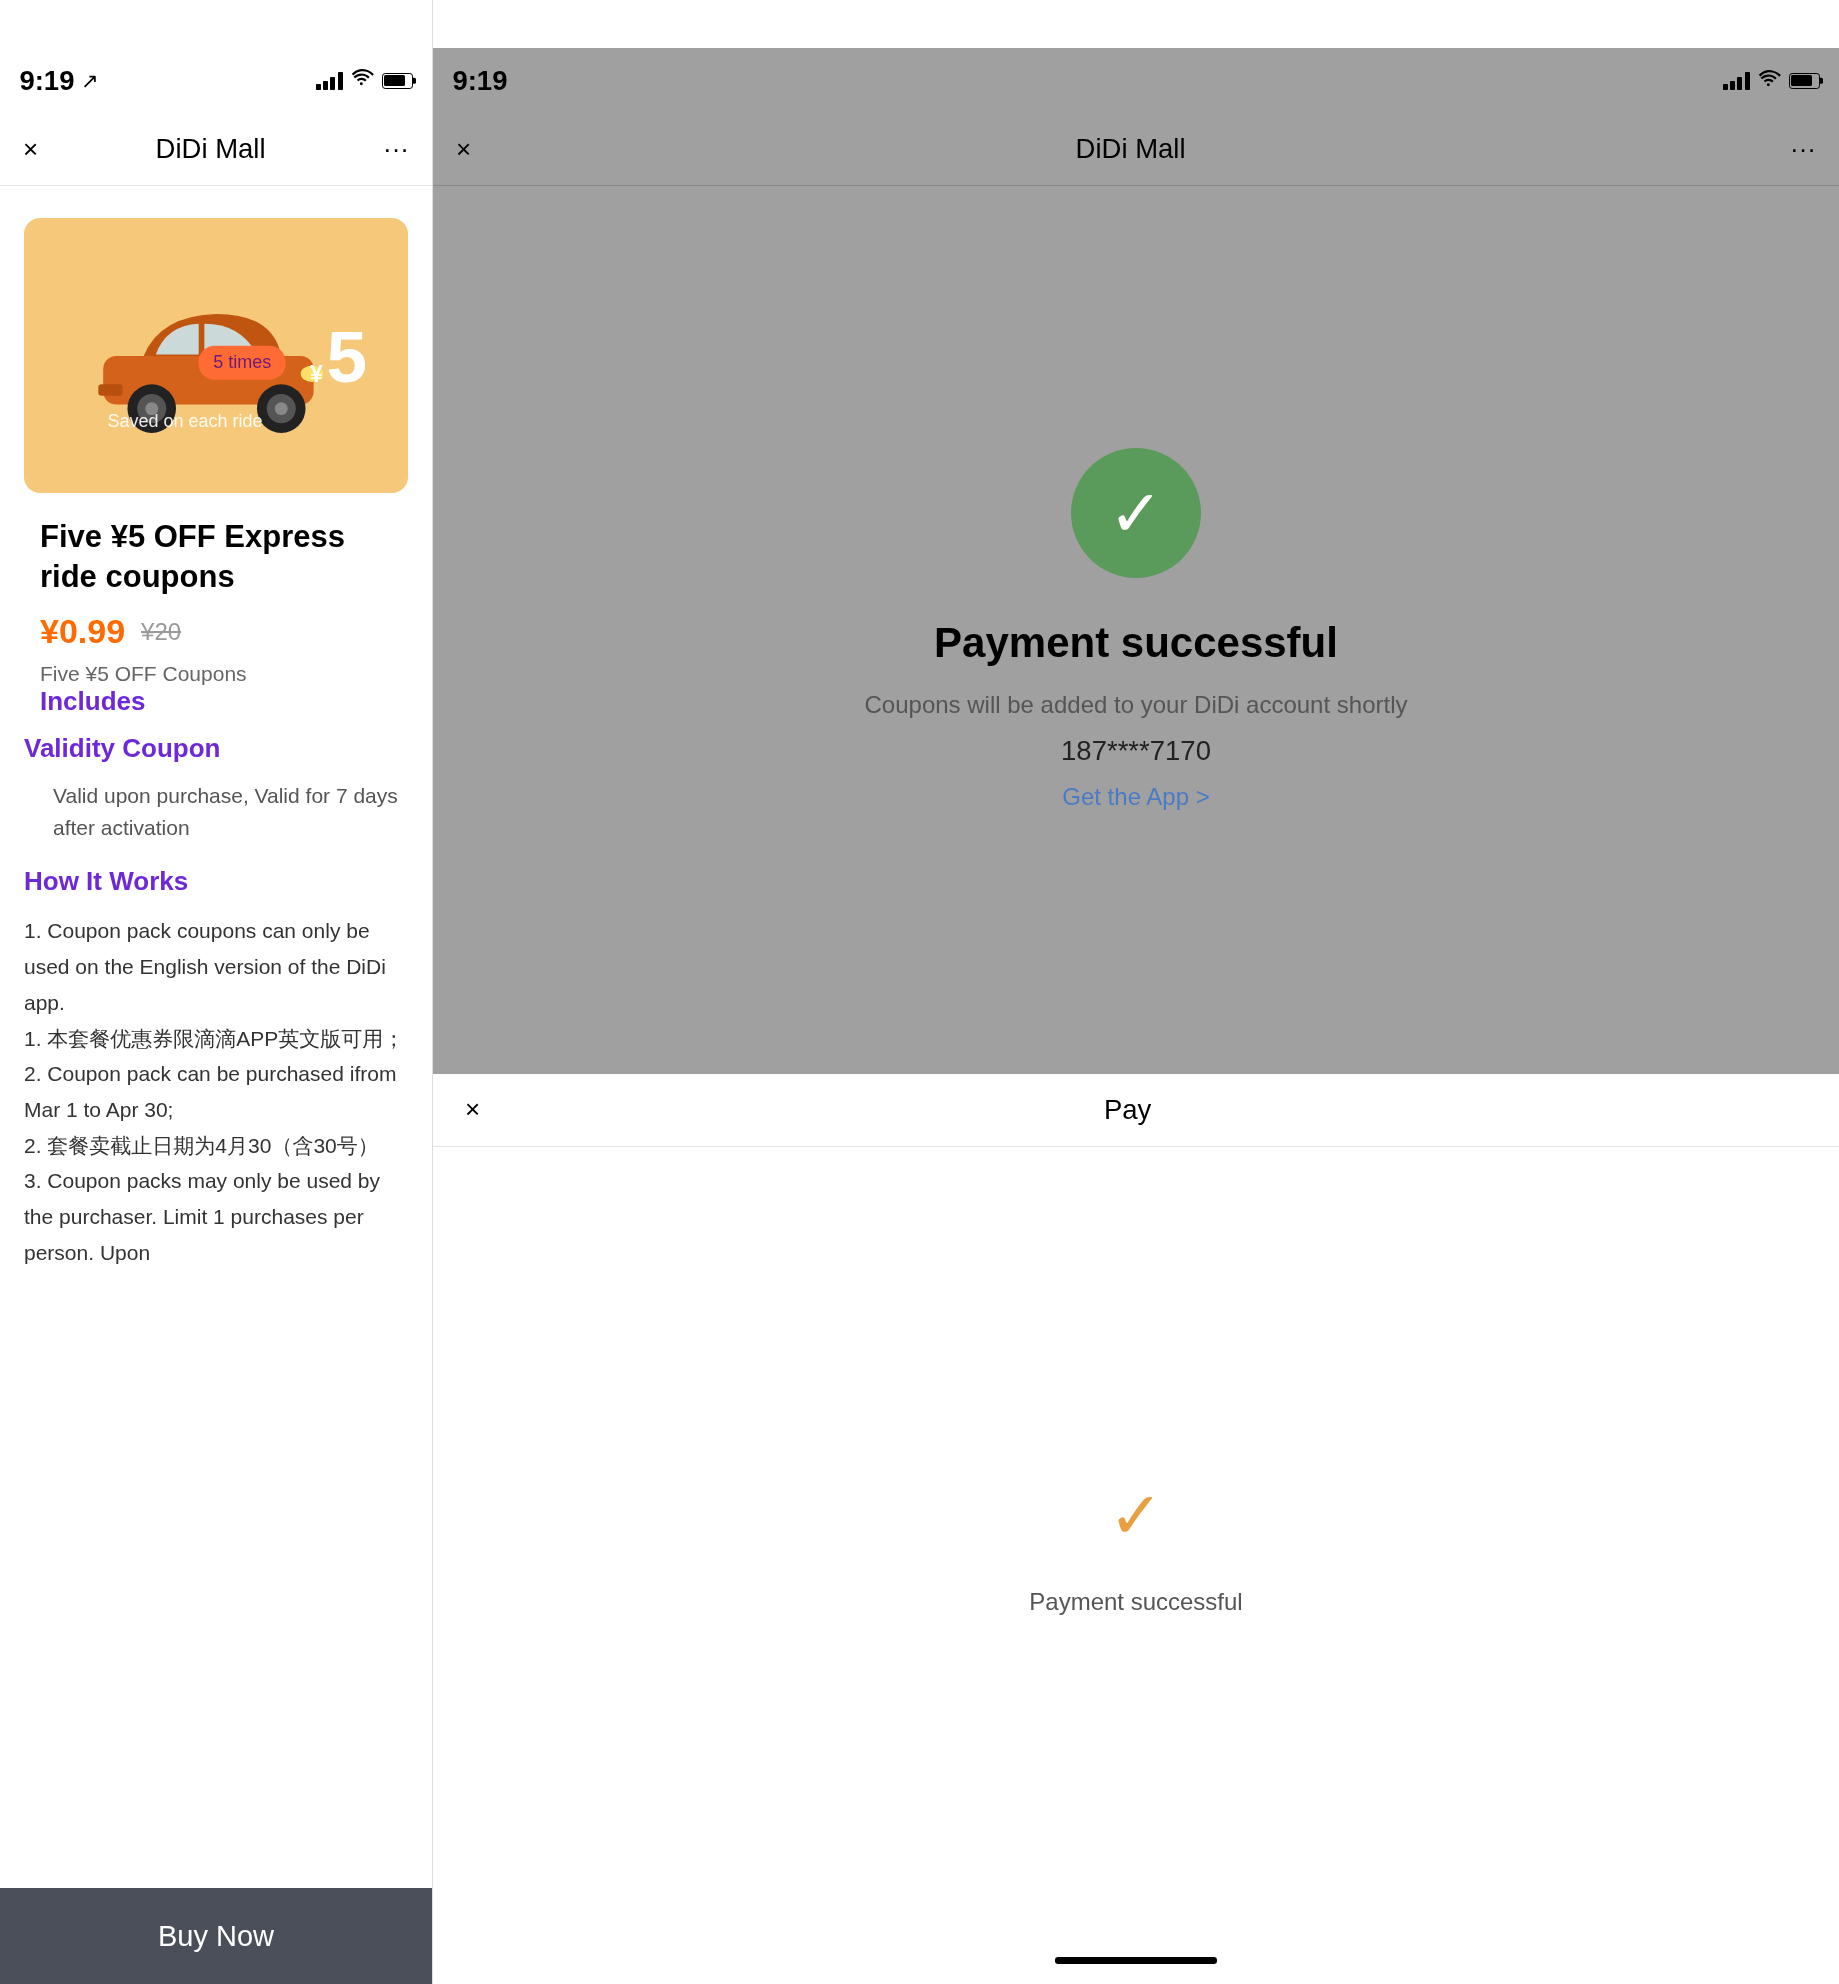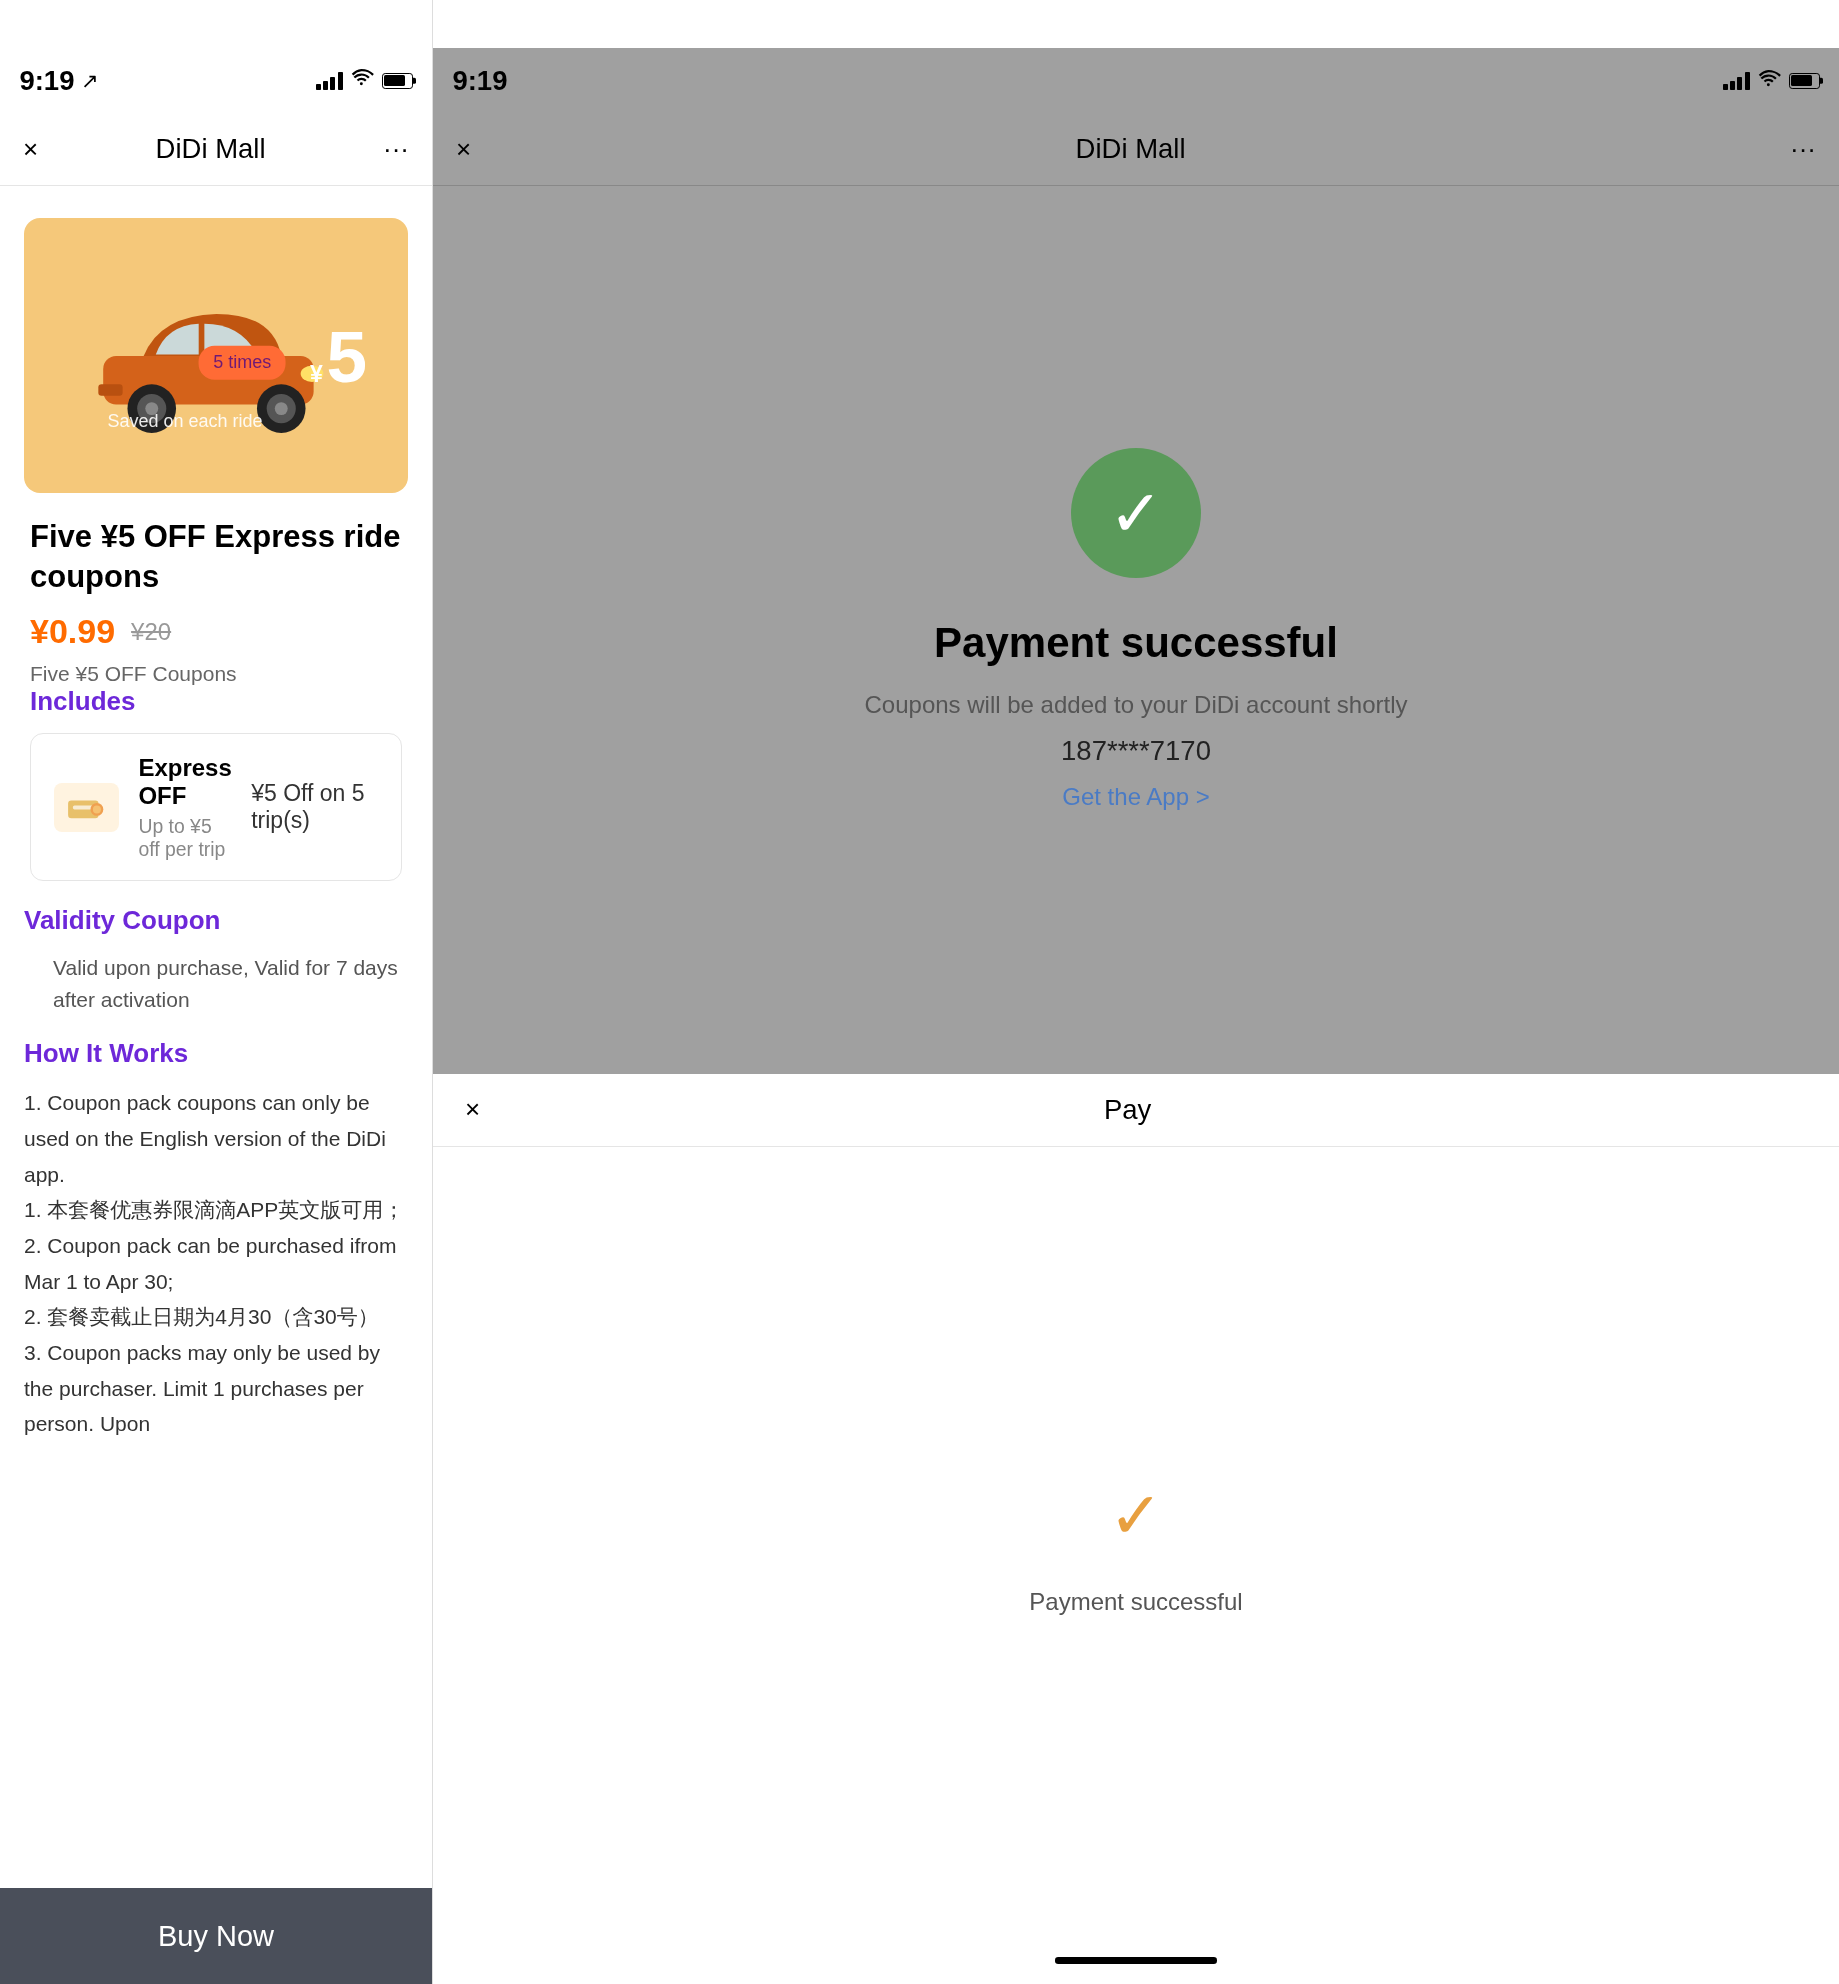--- a/index.html
+++ b/index.html
@@ -176,21 +176,21 @@
       position: absolute;
       bottom: 61px;
       left: 50%;
       transform: translateX(-70%);
       color: rgba(255,255,255,0.9);
       font-size: 18px;
     }
 
     
     .product-info {
-      padding: 0 30px;
+      padding: 0 40px;
     }
     .product-title {
       font-size: 31px;
       font-weight: bold;
       color: #000;
       margin-bottom: 14.6px;
       line-height: 1.3;
     }
     .price-row {
       display: flex;
@@ -481,35 +481,20 @@
 
       <div class="price-row">
         <span class="price-current">¥0.99</span>
         <span class="price-original">¥20</span>
       </div>
 
       <div class="price-subtitle">Five ¥5 OFF Coupons</div>
 
       <div class="section-title">Includes</div>
 
-      <div class="coupon-card">
-        <div class="coupon-card-icon">
-          <svg width="41" height="32" viewBox="0 0 50 40" xmlns="http://www.w3.org/2000/svg">
-            <rect x="2" y="12" width="38" height="22" rx="4" fill="#e8c06a"></rect>
-            <rect x="8" y="18" width="26" height="5" rx="2" fill="#fff" opacity="0.7"></rect>
-            <circle cx="38" cy="23" r="8" fill="#f0a050"></circle>
-            <circle cx="38" cy="23" r="5" fill="#f5c070"></circle>
-          </svg>
-        </div>
-        <div class="coupon-card-info">
-          <div class="coupon-card-name">Express OFF</div>
-          <div class="coupon-card-desc">Up to ¥5 off per trip</div>
-        </div>
-        <div class="coupon-card-value">¥5 Off on 5 trip(s)</div>
-      </div>
     </div>
 
     <div class="validity-section">
       <div class="section-title">Validity Coupon</div>
       <div class="validity-text">Valid upon purchase, Valid for 7 days after activation</div>
 
       <div class="section-title">How It Works</div>
       <div class="how-it-works-text" style="white-space:pre-line;">1. Coupon pack coupons can only be used on the English version of the DiDi app.
 1. 本套餐优惠券限滴滴APP英文版可用；
 2. Coupon pack can be purchased ifrom Mar 1 to Apr 30;

